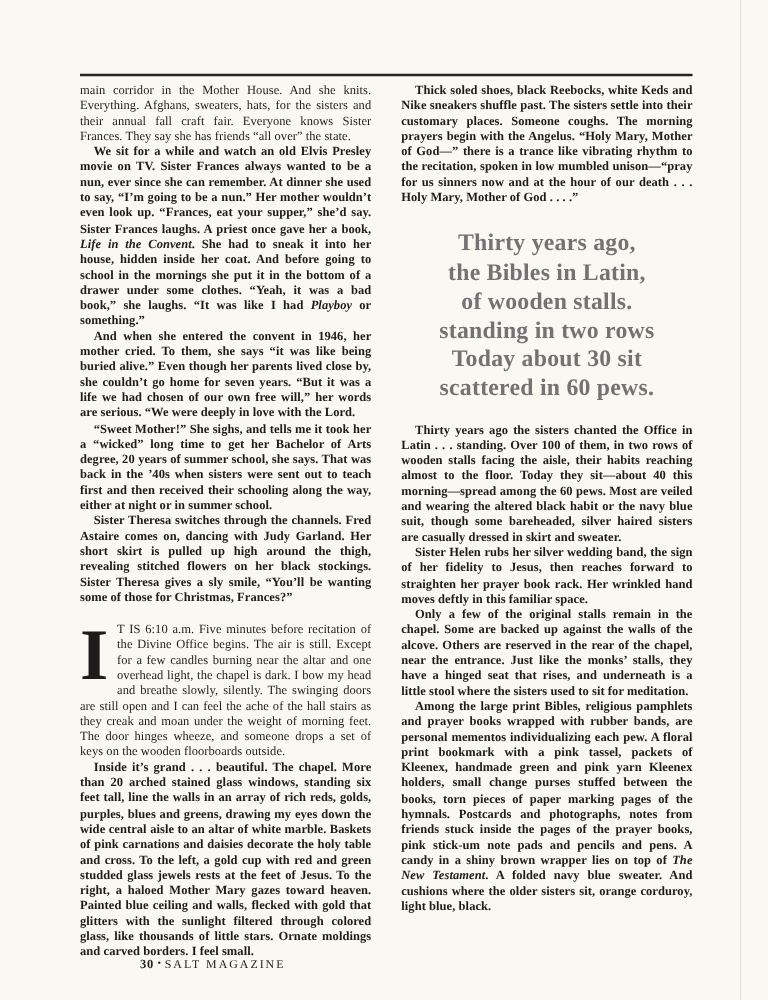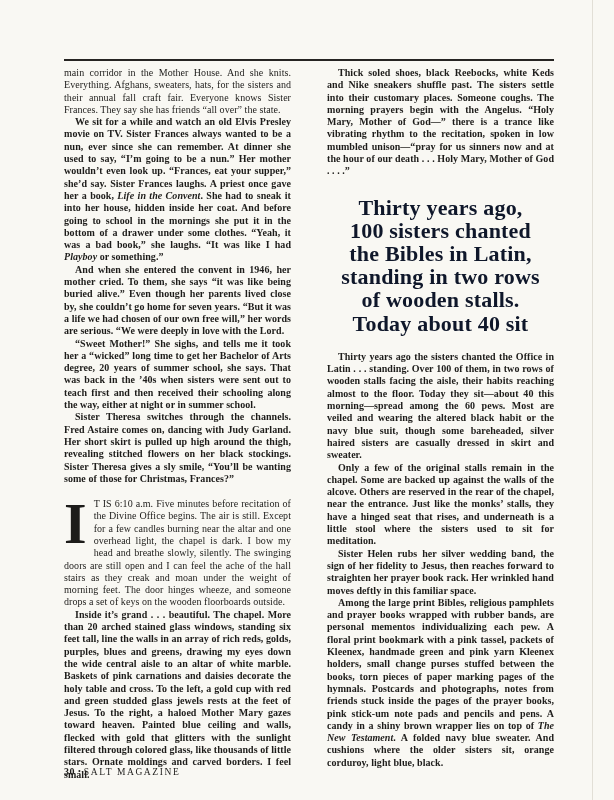--- a/index.html
+++ b/index.html
@@ -18,52 +18,52 @@
   .page-edge {
     position:absolute; top:0; bottom:0; right:21px; width:1px;
     background:#e2dfd6;
   }
   .top-rule {
     position:absolute; left:64px; top:59px;
     width:490px; height:2px; background:#262422;
   }
   .content {
     position:absolute; left:64px; top:67px; width:490px;
-    display:flex; gap:36px;
+    display:flex; gap:24px;
   }
   .col { width:233px; }
   .para {
     margin:0;
     font-size:10px; line-height:12.3px;
     text-align:justify;
     letter-spacing:0.05px;
   }
   .para.indent { text-indent:11px;font-weight:bold; }
   .para.has-dropcap { margin-top:13px; }
   .dropcap {
     float:left;
     font-size:58px; line-height:48px; height:48px;
     font-weight:bold;
     margin:2px 7px 0 0;
   }
   .italic { font-style:italic; }
   .pull-quote {
     margin:18px 0 16px 0;
     font-weight:bold;
-    font-size:22px; line-height:23.2px;
+    font-size:19px; line-height:23.2px;
     text-align:center;
-    color:#0f172a;
+    color:#737373;
     letter-spacing:0.2px;
   }
   .pq-line { white-space:nowrap; }
   .footer {
     position:absolute; left:64px; top:766px;
     font-size:10px;
   }
-  .footer .num { font-weight:bold; letter-spacing:0.5px; }
+  .footer .num { font-weight:bold; letter-spacing:0.5px;margin-left:48px; }
   .footer .bullet { font-size:8px; vertical-align:1px; padding:0 3px; }
   .footer .mag { font-size:9.5px; letter-spacing:1.6px; }
 </style>
 </head>
 <body style="color: rgb(29, 28, 26);">
 
 <div class="page" style="background: rgb(249, 248, 243);">
   <div class="page-edge"></div>
   <div class="top-rule"></div>
 
@@ -74,29 +74,29 @@
         <p class="para indent"><span>And when she entered the convent in 1946, her mother cried. To them, she says “it was like being buried alive.” Even though her parents lived close by, she couldn’t go home for seven years. “But it was a life we had chosen of our own free will,” her words are serious. “We were deeply in love with the Lord.</span></p>
         <p class="para indent"><span>“Sweet Mother!” She sighs, and tells me it took her a “wicked” long time to get her Bachelor of Arts degree, 20 years of summer school, she says. That was back in the ’40s when sisters were sent out to teach first and then received their schooling along the way, either at night or in summer school.</span></p>
         <p class="para indent"><span>Sister Theresa switches through the channels. Fred Astaire comes on, dancing with Judy Garland. Her short skirt is pulled up high around the thigh, revealing stitched flowers on her black stockings. Sister Theresa gives a sly smile, “You’ll be wanting some of those for Christmas, Frances?”</span></p>
         <p class="para has-dropcap"><span class="dropcap">I</span><span>T IS 6:10 a.m. Five minutes before recitation of the Divine Office begins. The air is still. Except for a few candles burning near the altar and one overhead light, the chapel is dark. I bow my head and breathe slowly, silently. The swinging doors are still open and I can feel the ache of the hall stairs as they creak and moan under the weight of morning feet. The door hinges wheeze, and someone drops a set of keys on the wooden floorboards outside.</span></p>
         <p class="para indent"><span>Inside it’s grand . . . beautiful. The chapel. More than 20 arched stained glass windows, standing six feet tall, line the walls in an array of rich reds, golds, purples, blues and greens, drawing my eyes down the wide central aisle to an altar of white marble. Baskets of pink carnations and daisies decorate the holy table and cross. To the left, a gold cup with red and green studded glass jewels rests at the feet of Jesus. To the right, a haloed Mother Mary gazes toward heaven. Painted blue ceiling and walls, flecked with gold that glitters with the sunlight filtered through colored glass, like thousands of little stars. Ornate moldings and carved borders. I feel small.</span></p>
       </div>
     <div class="col" id="right-col">
         <p class="para indent"><span>Thick soled shoes, black Reebocks, white Keds and Nike sneakers shuffle past. The sisters settle into their customary places. Someone coughs. The morning prayers begin with the Angelus. “Holy Mary, Mother of God—” there is a trance like vibrating rhythm to the recitation, spoken in low mumbled unison—“pray for us sinners now and at the hour of our death . . . Holy Mary, Mother of God . . . .”</span></p>
         <div class="pull-quote">
           <div class="pq-line">Thirty years ago,</div>
-          <div class="pq-line">100 sisters chanted</div>
           <div class="pq-line">the Bibles in Latin,</div>
+          <div class="pq-line">of wooden stalls.</div>
           <div class="pq-line">standing in two rows</div>
-          <div class="pq-line">of wooden stalls.</div>
-          <div class="pq-line">Today about 40 sit</div>
+          <div class="pq-line">Today about 30 sit</div>
+          <div class="pq-line">scattered in 60 pews.</div>
         </div>
         <p class="para indent"><span>Thirty years ago the sisters chanted the Office in Latin . . . standing. Over 100 of them, in two rows of wooden stalls facing the aisle, their habits reaching almost to the floor. Today they sit—about 40 this morning—spread among the 60 pews. Most are veiled and wearing the altered black habit or the navy blue suit, though some bareheaded, silver haired sisters are casually dressed in skirt and sweater.</span></p>
+        <p class="para indent"><span>Sister Helen rubs her silver wedding band, the sign of her fidelity to Jesus, then reaches forward to straighten her prayer book rack. Her wrinkled hand moves deftly in this familiar space.</span></p>
         <p class="para indent"><span>Only a few of the original stalls remain in the chapel. Some are backed up against the walls of the alcove. Others are reserved in the rear of the chapel, near the entrance. Just like the monks’ stalls, they have a hinged seat that rises, and underneath is a little stool where the sisters used to sit for meditation.</span></p>
-        <p class="para indent"><span>Sister Helen rubs her silver wedding band, the sign of her fidelity to Jesus, then reaches forward to straighten her prayer book rack. Her wrinkled hand moves deftly in this familiar space.</span></p>
         <p class="para indent"><span>Among the large print Bibles, religious pamphlets and prayer books wrapped with rubber bands, are personal mementos individualizing each pew. A floral print bookmark with a pink tassel, packets of Kleenex, handmade green and pink yarn Kleenex holders, small change purses stuffed between the books, torn pieces of paper marking pages of the hymnals. Postcards and photographs, notes from friends stuck inside the pages of the prayer books, pink stick-um note pads and pencils and pens. A candy in a shiny brown wrapper lies on top of </span><span class="italic">The New Testament</span><span>. A folded navy blue sweater. And cushions where the older sisters sit, orange corduroy, light blue, black.</span></p>
       </div>
   </div>
 
   <div class="footer">
     <span class="num">30</span><span class="bullet">•</span><span class="mag">SALT MAGAZINE</span>
   </div>
 </div>
 
 </body></html>

